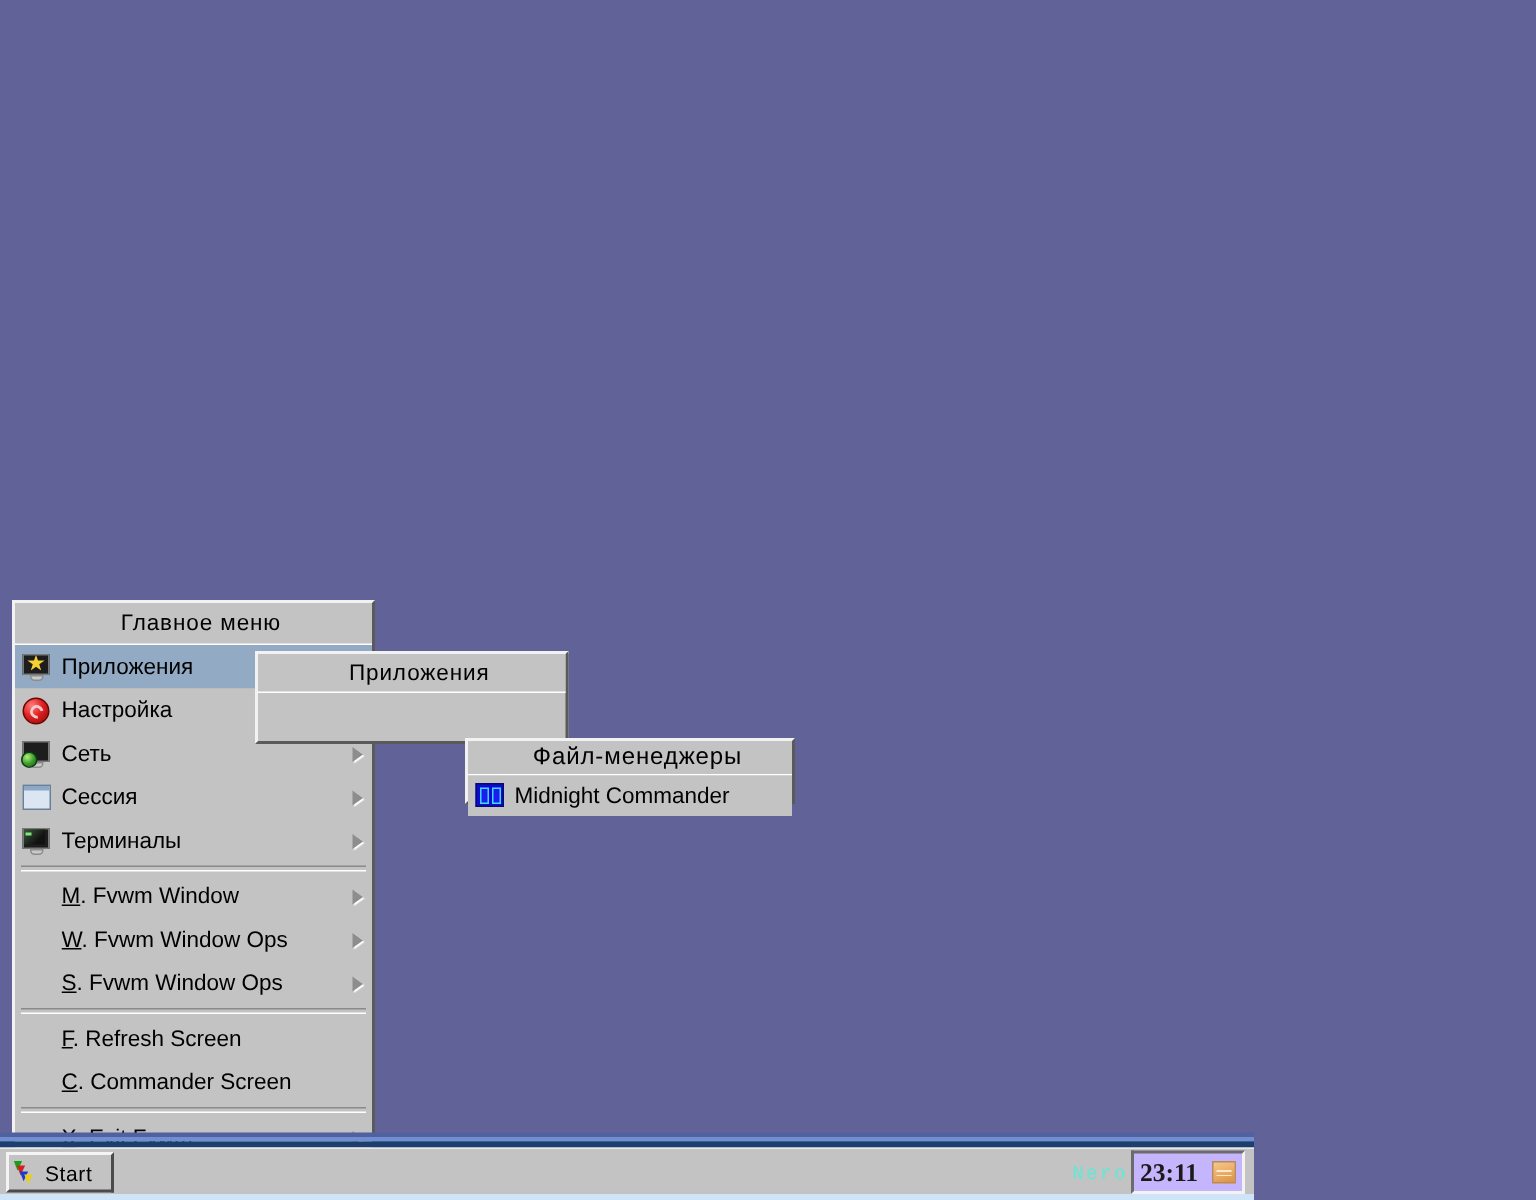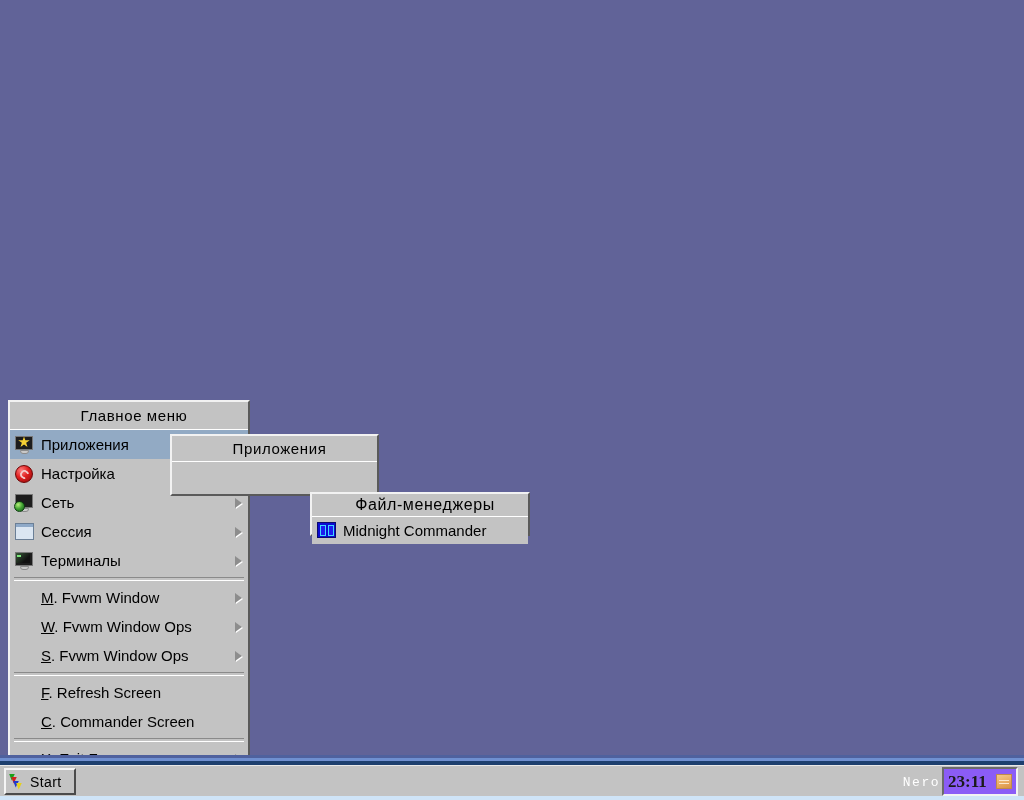--- a/index.html
+++ b/index.html
@@ -207,21 +207,21 @@
     position:absolute; background:#2ee8ef; display:block;
   }
   .mc-ico span.l { left:2px; top:2px; width:6px; height:11px; background:#1c1cf0; border:1px solid #41d8ff; box-sizing:border-box;}
   .mc-ico span.r { left:10px; top:2px; width:6px; height:11px; background:#1c1cf0; border:1px solid #41d8ff; box-sizing:border-box;}
 
   
   #taskbar {
     position: absolute;
     left: 0;
     bottom: 0;
-    width: 1024px;
+    width: 836px;
     height: 45px;
   }
   #taskbar .tb-topline1 { position:absolute; left:0; top:0; width:100%; height:3px; background:#4f619e; }
   #taskbar .tb-topline2 { position:absolute; left:0; top:3px; width:100%; height:3px; background:#6f8fd0; }
   #taskbar .tb-topline3 { position:absolute; left:0; top:6px; width:100%; height:4px; background:#1d3f6e; }
   #taskbar .tb-body {
     position:absolute; left:0; top:10px; width:100%; height:31px;
     background:#c3c3c3;
     border-top:1px solid #e8e8e8;
     box-sizing:border-box;
@@ -251,29 +251,29 @@
   .fvwm-logo b.g { left:1px; top:1px;  background:#18a018; clip-path: polygon(0 0, 100% 0, 45% 100%); }
   .fvwm-logo b.r { left:3px; top:4px;  background:#d02020; clip-path: polygon(0 0, 100% 0, 45% 100%); }
   .fvwm-logo b.b { left:5px; top:8px;  background:#2038cf; clip-path: polygon(0 0, 100% 0, 45% 100%); }
   .fvwm-logo b.y { left:8px; top:10px; background:#e6d11a; clip-path: polygon(0 0, 100% 0, 45% 100%); }
 
   #tray-label {
     position:absolute;
     right:84px; top:20px;
     font-family:"Liberation Mono", monospace;
     font-size:13px;
-    color:#ffffff;
+    color:#5eead4;
     letter-spacing:1.5px;
   }
 
   #clock-panel {
     position:absolute;
     right:6px; top:12px;
     width:76px; height:29px;
-    background:#8b5cf6;
+    background:#c4b5fd;
     border-top:2px solid #6b6b6b;
     border-left:2px solid #6b6b6b;
     border-right:2px solid #f2f2f2;
     border-bottom:2px solid #f2f2f2;
     box-sizing:border-box;
     display:flex; align-items:center;
   }
   #clock-panel .clock-text {
     font-family:"Liberation Serif", serif;
     font-size:17px;

